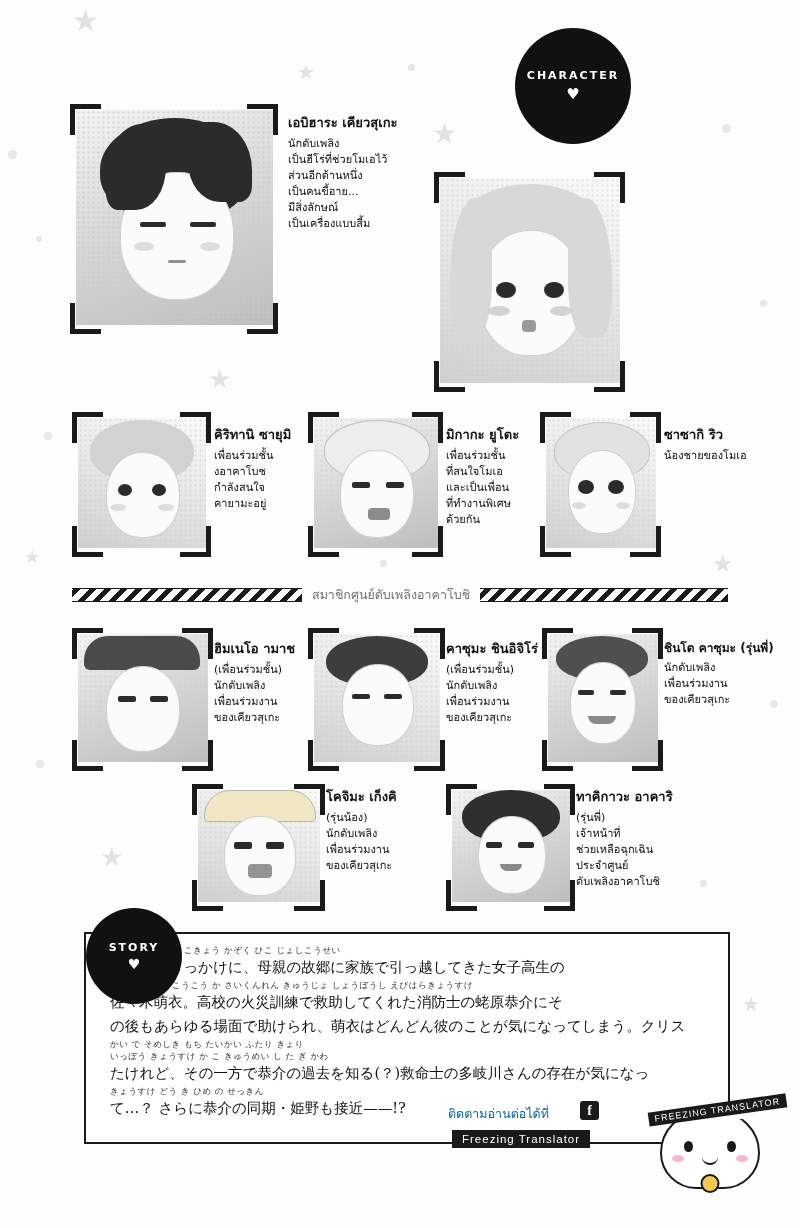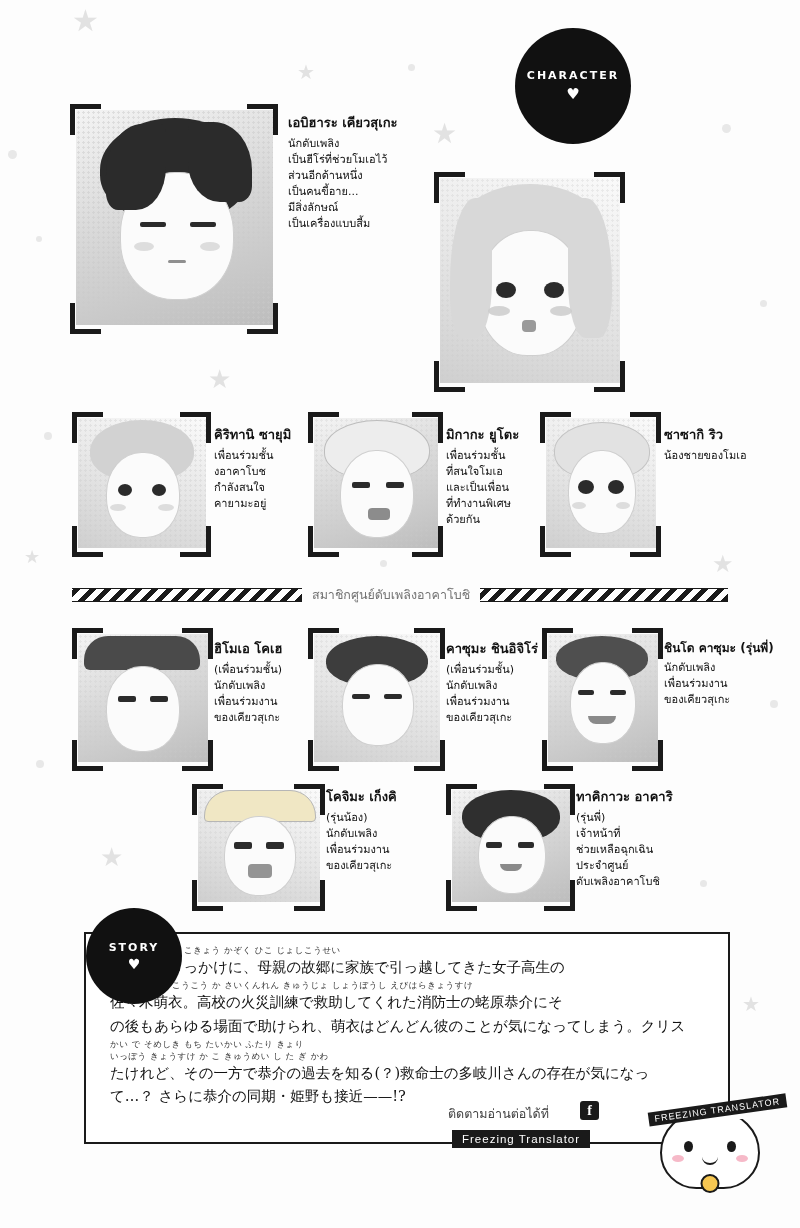--- a/index.html
+++ b/index.html
@@ -136,21 +136,21 @@
     position: absolute;
     font-size: 14.5px;
     line-height: 1.62;
     color: #111;
     font-family: "DejaVu Serif", serif;
   }
   .story-text p { margin: 0; }
   .follow {
     position: absolute;
     font-size: 12.5px;
-    color: #404040;
+    color: #0369a1;
   }
   .fb {
     position: absolute;
     width: 19px; height: 19px;
     background: #1a1a1a;
     color: #fff;
     border-radius: 3px;
     font-weight: bold;
     font-size: 14px;
     text-align: center;
@@ -430,21 +430,21 @@
     <div class="face" style="left:28px; top:32px; width:72px; height:84px;"></div>
     <div class="eyeline" style="left:40px; top:62px; width:18px; height:6px;"></div>
     <div class="eyeline" style="left:72px; top:62px; width:18px; height:6px;"></div>
   </div>
   <div class="corner tl" style="left:72px;  top:628px;"></div>
   <div class="corner tr" style="left:182px; top:628px;"></div>
   <div class="corner bl" style="left:72px;  top:740px;"></div>
   <div class="corner br" style="left:182px; top:740px;"></div>
 
   <div class="info" style="left:214px; top:638px;">
-    <div class="name">ฮิโมเอ โคเฮ</div>
+    <div class="name">ฮิมเนโอ ามาช</div>
     <div class="line">(เพื่อนร่วมชั้น)</div>
     <div class="line">นักดับเพลิง</div>
     <div class="line">เพื่อนร่วมงาน</div>
     <div class="line">ของเคียวสุเกะ</div>
   </div>
 
   <div class="photo art-b" style="left:314px; top:634px; width:126px; height:128px;">
     <div class="screentone" style="opacity:.3;"></div>
     <div class="hair" style="left:12px; top:2px; width:102px; height:50px; background:#3d3d3d;"></div>
     <div class="face" style="left:28px; top:30px; width:70px; height:80px;"></div>
@@ -536,20 +536,21 @@
 
   <div class="story-text" style="left:110px; top:944px; width:600px;">
     <p style="font-size:8.5px; color:#333; letter-spacing:.5px; margin-bottom:-2px;">ちち  し            ははおや   こきょう   かぞく   ひこ            じょしこうせい</p>
     <p>父の死をきっかけに、母親の故郷に家族で引っ越してきた女子高生の</p>
     <p style="font-size:8.5px; color:#333; letter-spacing:.5px; margin-bottom:-2px;">さ さ き も え   こうこう     か さいくんれん   きゅうじょ            しょうぼうし       えびはらきょうすけ</p>
     <p>佐々木萌衣。高校の火災訓練で救助してくれた消防士の蛯原恭介にそ</p>
     <p>の後もあらゆる場面で助けられ、萌衣はどんどん彼のことが気になってしまう。クリス</p>
     <p style="font-size:8.5px; color:#333; letter-spacing:.5px; margin-bottom:-2px;">かい     で そめしき  もち       たいかい                          ふたり  きょり</p>
     <p style="font-size:8.5px; color:#333; letter-spacing:.5px; margin-bottom:-2px;">いっぽう     きょうすけ  か こ          きゅうめい し     た ぎ かわ</p>
     <p>たけれど、その一方で恭介の過去を知る(？)救命士の多岐川さんの存在が気になっ</p>
+    <p style="font-size:8.5px; color:#333; letter-spacing:.5px; margin-bottom:-2px;">きょうすけ  どう き   ひめ の   せっきん</p>
     <p>て…？ さらに恭介の同期・姫野も接近——!?</p>
   </div>
 
   <div class="follow" style="left:448px; top:1104px;">ติดตามอ่านต่อได้ที่</div>
   <div class="fb" style="left:580px; top:1101px;">f</div>
   <div class="credit-bar" style="left:452px; top:1130px;">Freezing Translator</div>
 
   <div class="stamp" style="left:652px; top:1095px;">
     <div class="stamp-ribbon">FREEZING TRANSLATOR</div>
     <div class="cat">

